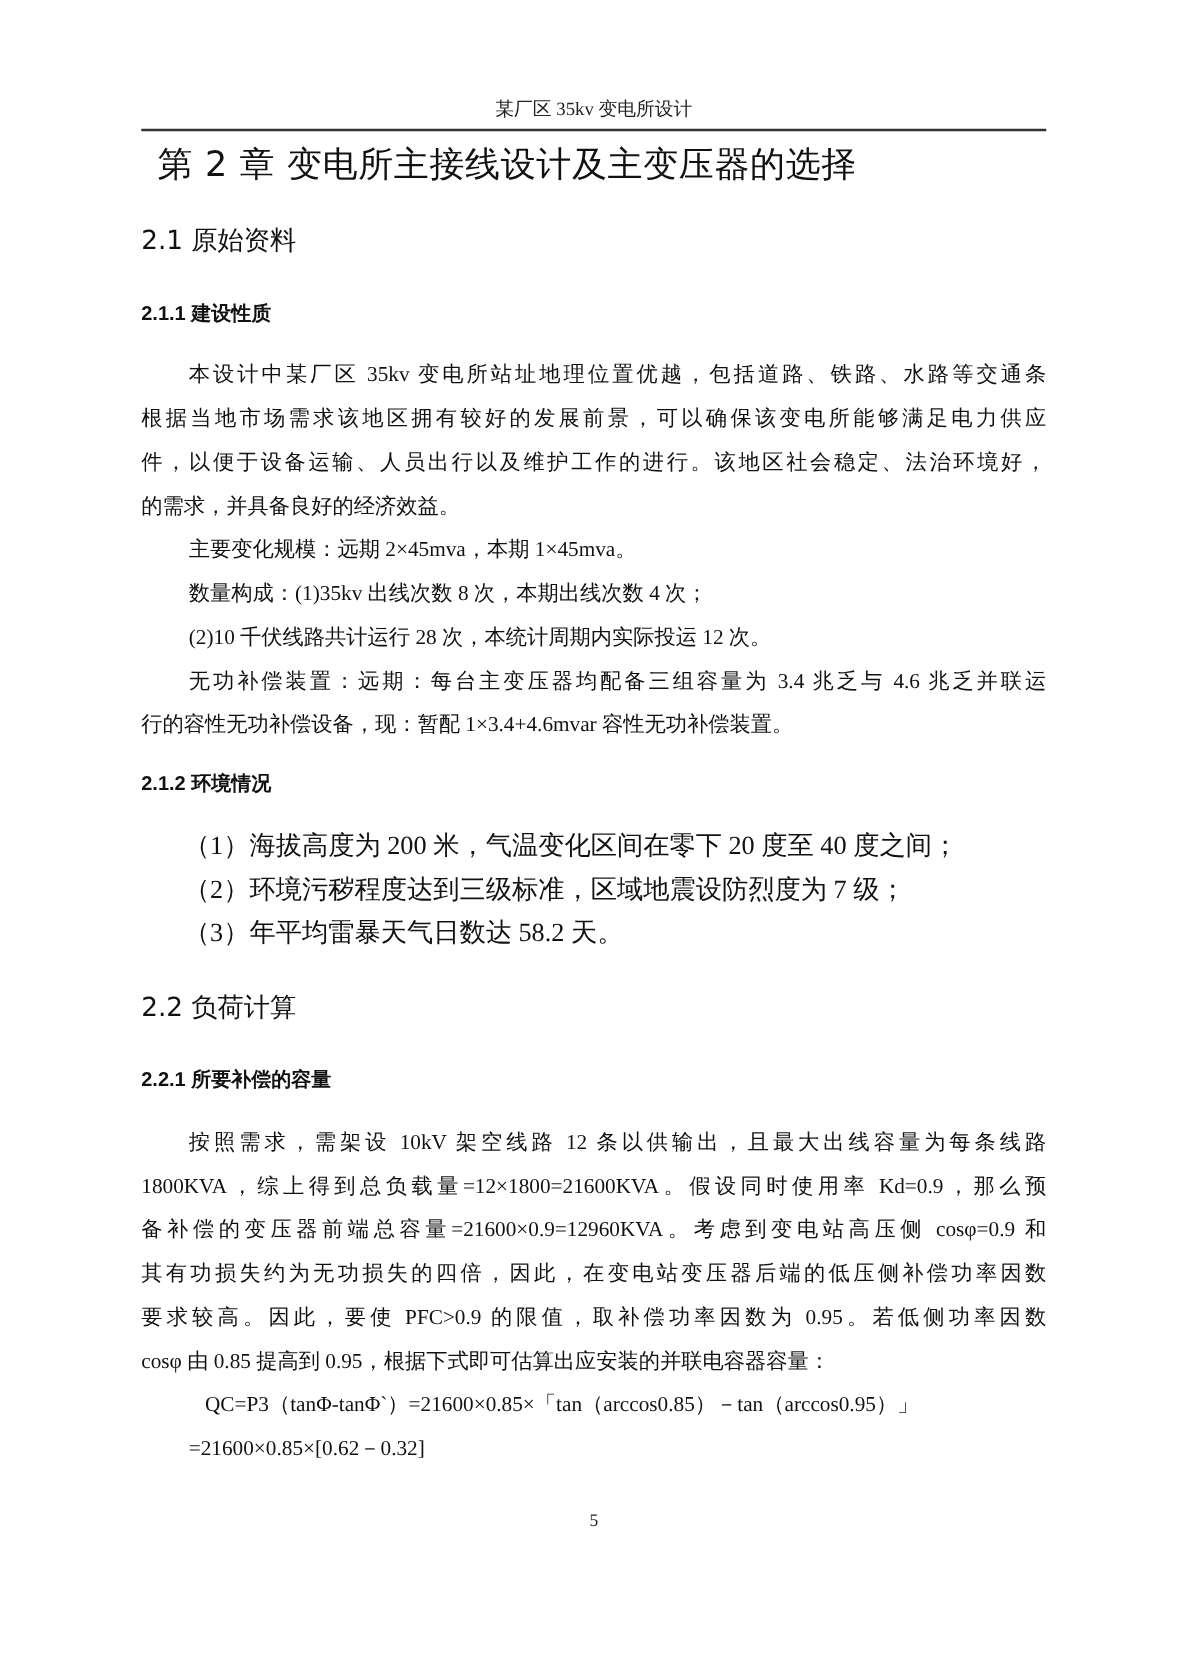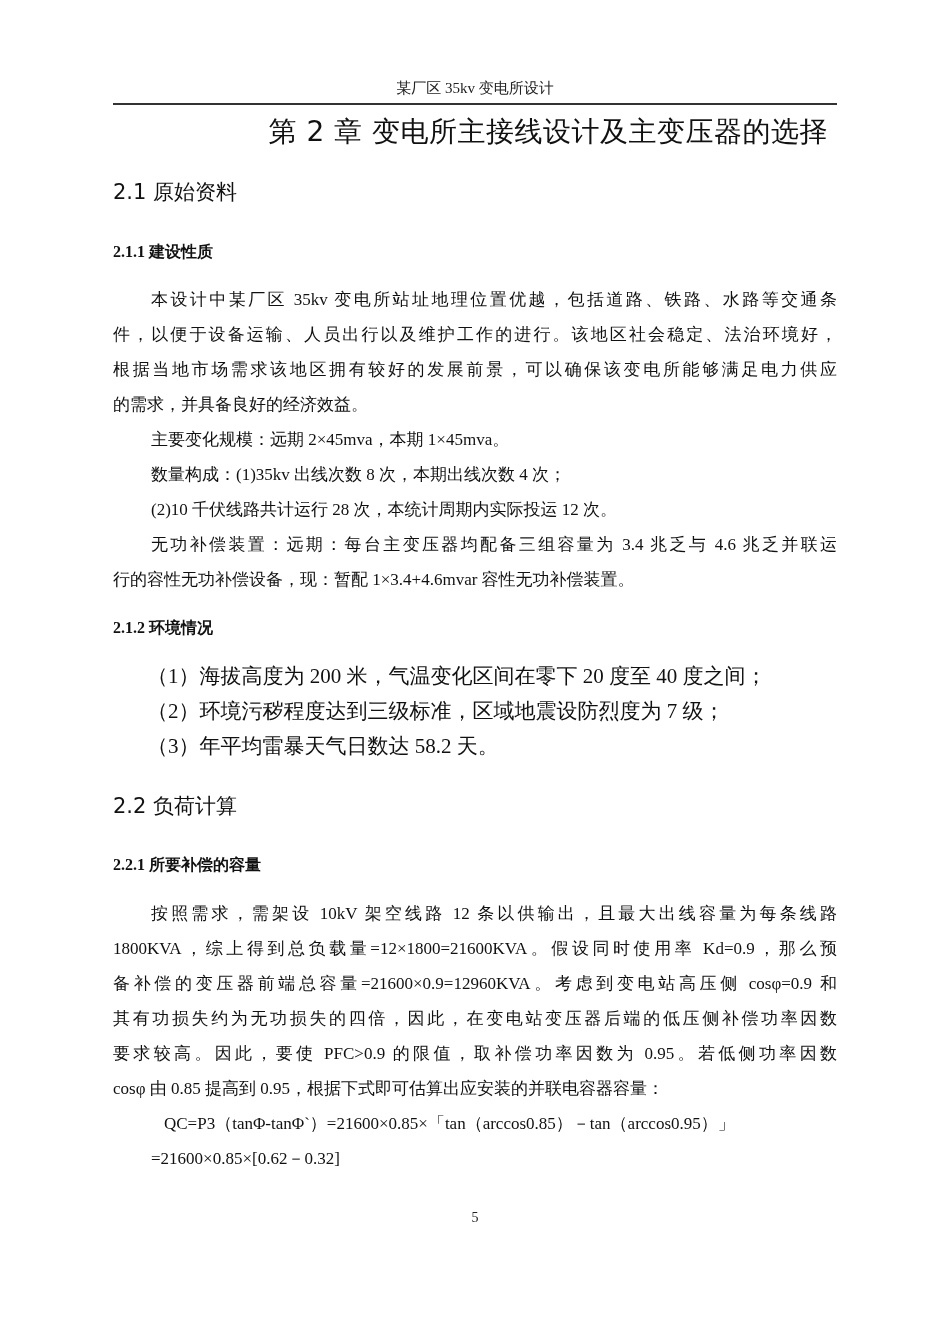--- a/index.html
+++ b/index.html
@@ -34,42 +34,42 @@
     .header-rule {
       position: absolute;
       left: 113px;
       top: 103px;
       width: 724px;
       height: 0;
       border-top: 2px solid #333;
     }
     .chapter-title {
       position: absolute;
-      left: 104px;
+      left: 126px;
       top: 112px;
       width: 724px;
-      text-align: right;
+      text-align: left;
       font-family: "DejaVu Sans", "Liberation Sans", sans-serif;
       font-size: 28px;
       line-height: 40px;
       color: #111;
       letter-spacing: 0.5px;
     }
     .h2 {
       position: absolute;
       left: 113px;
       font-family: "DejaVu Sans", "Liberation Sans", sans-serif;
       font-size: 21px;
       line-height: 30px;
       color: #111;
     }
     .h3 {
       position: absolute;
       left: 113px;
-      font-family: Liberation Serif, serif;
+      font-family: Liberation Sans, sans-serif;
       font-weight: bold;
       font-size: 16px;
       line-height: 24px;
       color: #111;
     }
     .para {
       position: absolute;
       left: 113px;
       width: 724px;
       font-size: 17px;
@@ -126,22 +126,22 @@
   <div class="header-rule"></div>
 
   <div class="chapter-title">第 2 章  变电所主接线设计及主变压器的选择</div>
 
   <div class="h2" style="top:177px;">2.1 原始资料</div>
 
   <div class="h3" style="top:240px;">2.1.1 建设性质</div>
 
   <div class="para" style="top:282px;">
     <span class="line justify indent">本设计中某厂区 35kv 变电所站址地理位置优越，包括道路、铁路、水路等交通条</span>
+    <span class="line justify">根据当地市场需求该地区拥有较好的发展前景，可以确保该变电所能够满足电力供应</span>
     <span class="line justify">件，以便于设备运输、人员出行以及维护工作的进行。该地区社会稳定、法治环境好，</span>
-    <span class="line justify">根据当地市场需求该地区拥有较好的发展前景，可以确保该变电所能够满足电力供应</span>
     <span class="line">的需求，并具备良好的经济效益。</span>
   </div>
 
   <div class="single-line" style="left:151px; top:428px;">主要变化规模：远期 2×45mva，本期 1×45mva。</div>
   <div class="single-line" style="left:151px; top:463px;">数量构成：(1)35kv 出线次数 8 次，本期出线次数 4 次；</div>
   <div class="single-line" style="left:151px; top:498px;">(2)10 千伏线路共计运行 28 次，本统计周期内实际投运 12 次。</div>
 
   <div class="para" style="top:527px;">
     <span class="line justify indent">无功补偿装置：远期：每台主变压器均配备三组容量为 3.4 兆乏与 4.6 兆乏并联运</span>
     <span class="line">行的容性无功补偿设备，现：暂配 1×3.4+4.6mvar 容性无功补偿装置。</span>

